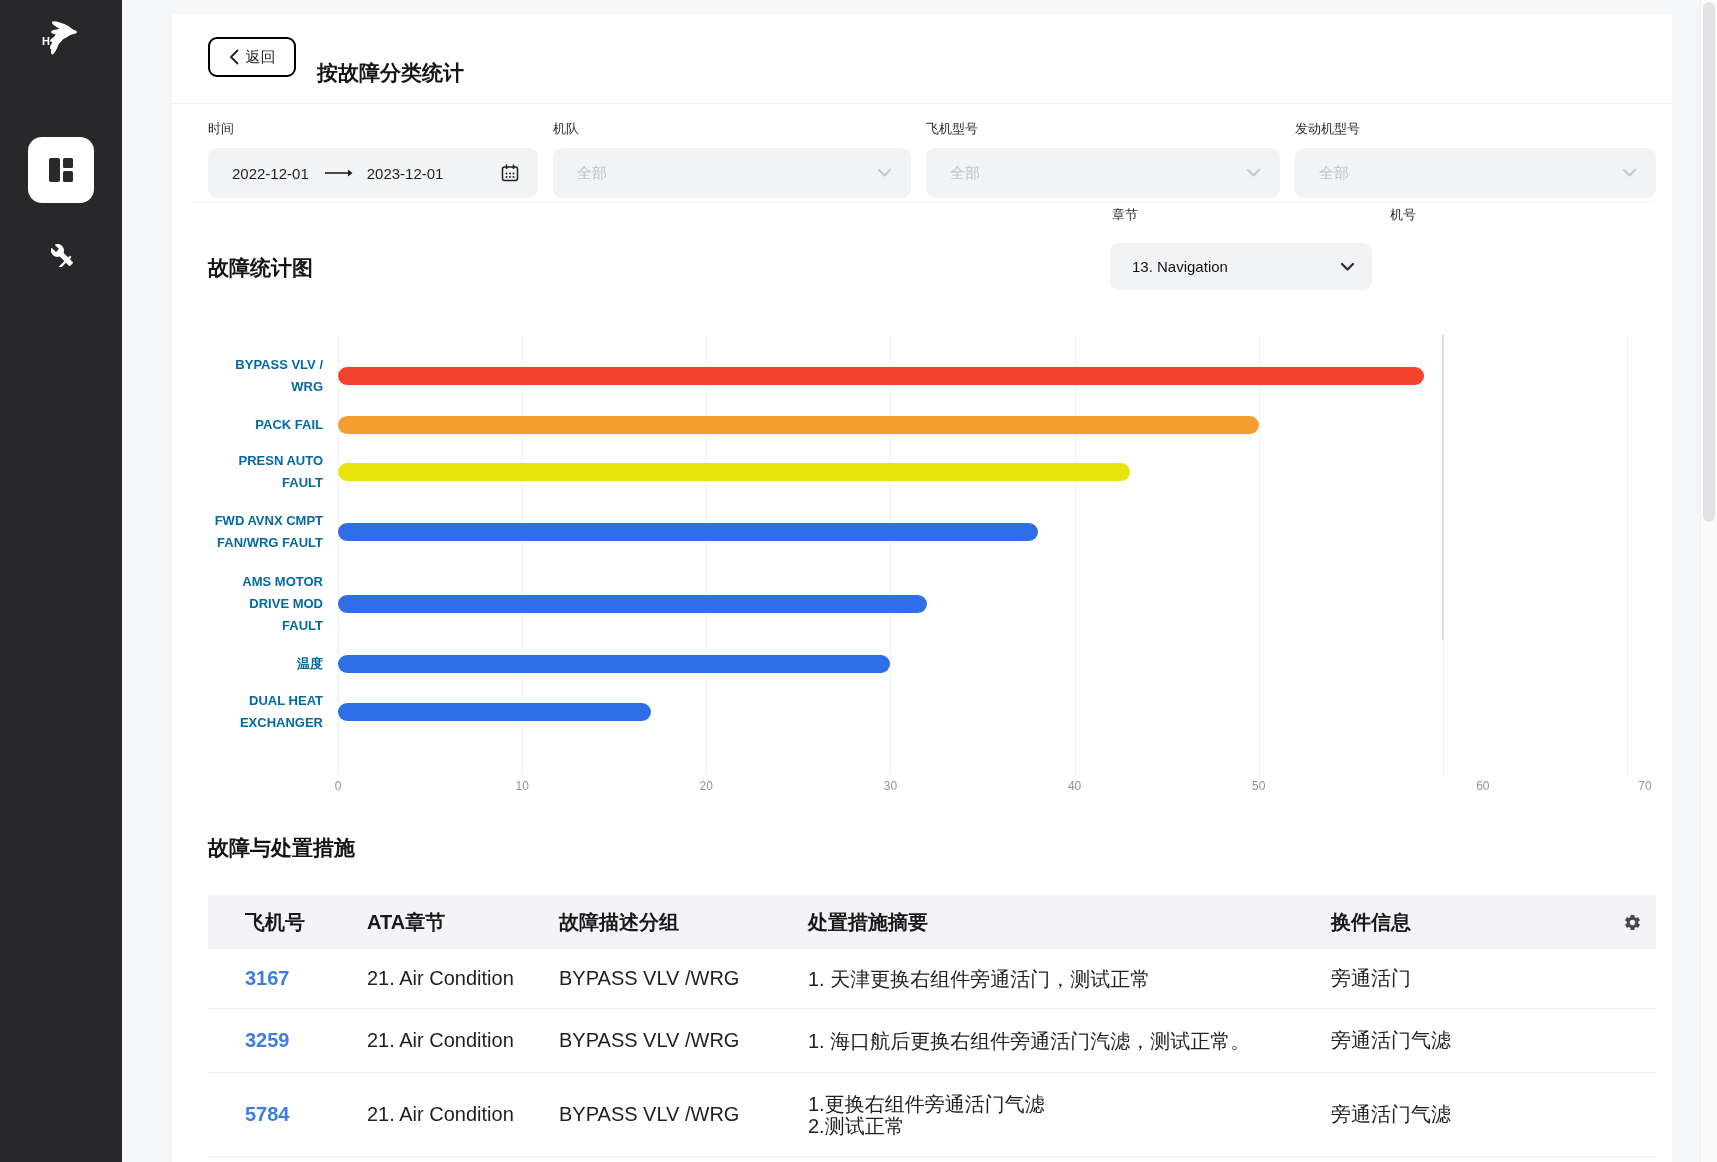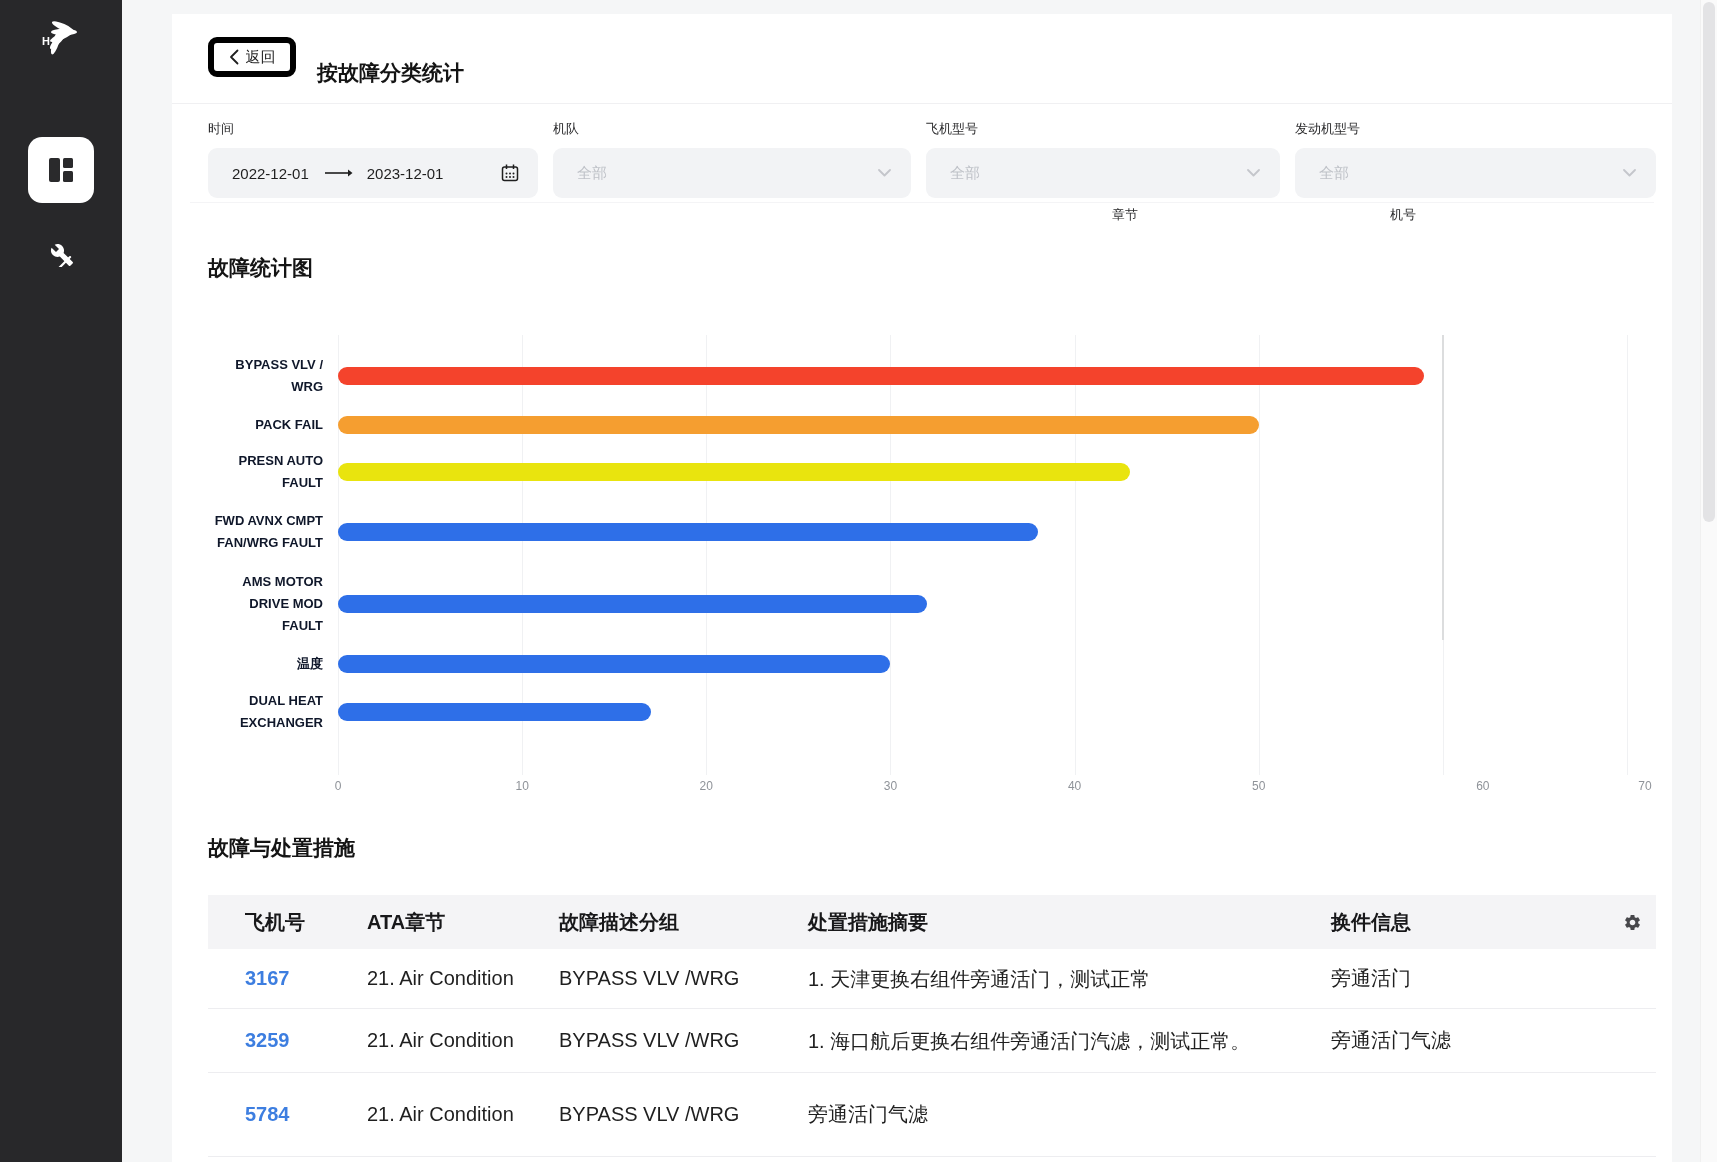--- a/index.html
+++ b/index.html
@@ -11,21 +11,21 @@
   .logo{position:absolute;left:42px;top:12px;width:36px;height:46px;}
   .nav-active{position:absolute;left:28px;top:137px;width:66px;height:66px;background:#ffffff;
               border-radius:14px;display:flex;align-items:center;justify-content:center;cursor:pointer;}
   .nav-tools{position:absolute;left:49px;top:242px;width:26px;height:26px;display:flex;
              align-items:center;justify-content:center;cursor:pointer;}
 
   
   .card{position:absolute;left:172px;top:14px;width:1500px;height:1148px;background:#ffffff;}
 
   
-  .back-btn{position:absolute;left:36px;top:23px;width:88px;height:40px;border:6px solid #000000;
+  .back-btn{position:absolute;left:36px;top:23px;width:88px;height:40px;border:2px solid #000000;
             border-radius:9px;display:flex;align-items:center;justify-content:center;gap:7px;
             font-size:15px;color:#1f1f1f;background:#fff;cursor:pointer;box-sizing:border-box;}
   .page-title{position:absolute;left:145px;top:45px;font-size:21px;font-weight:700;color:#141414;}
   .hdr-divider{position:absolute;left:0;top:89px;width:100%;height:1px;background:#f0f0f2;}
 
   
   .f-label{position:absolute;font-size:13px;color:#2b2b2d;}
   .f-box{position:absolute;top:134px;height:50px;background:#f2f3f5;border-radius:9px;
          display:flex;align-items:center;box-sizing:border-box;cursor:pointer;}
   .f-box .ph{color:#bfc2c8;font-size:15px;}
@@ -39,21 +39,21 @@
   .sel-sm .val{font-size:15px;color:#141414;}
   .section-title{position:absolute;font-size:21px;font-weight:700;color:#141414;}
 
   
   .chart{position:absolute;left:166px;top:321px;width:1289px;height:440px;}
   .gridline{position:absolute;top:0;width:1px;height:440px;background:#f0f1f3;}
   .grid-dark{position:absolute;top:0;width:2px;height:305px;background:#dcddde;}
   .bar{position:absolute;left:0;height:18px;border-radius:9px;}
   .chart-labels{position:absolute;left:0;top:321px;width:151px;height:440px;}
   .cat{position:absolute;right:0;transform:translateY(-50%);text-align:right;
-       font-size:13px;font-weight:700;color:#0f172a;line-height:22px;white-space:nowrap;}
+       font-size:13px;font-weight:700;color:#0369a1;line-height:22px;white-space:nowrap;}
   .tick{position:absolute;top:765px;transform:translateX(-50%);font-size:12px;color:#8f9399;}
 
   
   .tbl{position:absolute;left:36px;top:881px;width:1448px;}
   .trow{display:grid;grid-template-columns:159px 192px 249px 523px 276px 49px;
         align-items:center;font-size:20px;color:#1f1f1f;}
   .thead{height:54px;background:#f4f4f6;font-weight:700;color:#18181a;}
   .tcell:first-child{padding-left:37px;}
   .r1{height:59px;}
   .r2{height:63px;border-top:1px solid #ededf0;}
@@ -155,20 +155,26 @@
       <svg class="chev" width="13" height="8" viewBox="0 0 13 8">
         <polyline points="1,1 6.5,6.5 12,1" fill="none" stroke="#c4c6cb" stroke-width="1.8" stroke-linecap="round" stroke-linejoin="round"></polyline>
       </svg>
     </div>
 
     <div class="filters-divider"></div>
 
     <div class="section-title" style="left:36px;top:240px;">故障统计图</div>
 
     <div class="f-label" style="left:940px;top:192px;">章节</div>
+    <div class="sel-sm" style="left:938px;width:262px;">
+      <span class="val">13. Navigation</span>
+      <svg class="chev" width="13" height="8" viewBox="0 0 13 8">
+        <polyline points="1,1 6.5,6.5 12,1" fill="none" stroke="#2b2b2d" stroke-width="2.2" stroke-linecap="round" stroke-linejoin="round"></polyline>
+      </svg>
+    </div>
 
     <div class="f-label" style="left:1218px;top:192px;">机号</div>
 
     <div class="chart-labels">
         <div class="cat" style="top: 41px;">
           <div>BYPASS VLV /</div>
           <div>WRG</div>
         </div>
         <div class="cat" style="top: 90px;">
           <div>PACK FAIL</div>
@@ -244,20 +250,22 @@
         <div class="tcell">BYPASS VLV /WRG</div>
         <div class="tcell pre">1. 海口航后更换右组件旁通活门汽滤，测试正常。</div>
         <div class="tcell">旁通活门气滤</div>
         <div class="tcell"></div>
       </div>
 
       <div class="trow r3">
         <div class="tcell link">5784</div>
         <div class="tcell">21. Air Condition</div>
         <div class="tcell">BYPASS VLV /WRG</div>
+        <div class="tcell pre">1.更换右组件旁通活门气滤
+2.测试正常</div>
         <div class="tcell">旁通活门气滤</div>
         <div class="tcell"></div>
       </div>
     </div>
   <div class="tick" style="left: 166px;">0</div>
       <div class="tick" style="left: 350.143px;">10</div>
       <div class="tick" style="left: 534.286px;">20</div>
       <div class="tick" style="left: 718.429px;">30</div>
       <div class="tick" style="left: 902.571px;">40</div>
       <div class="tick" style="left: 1086.71px;">50</div>

